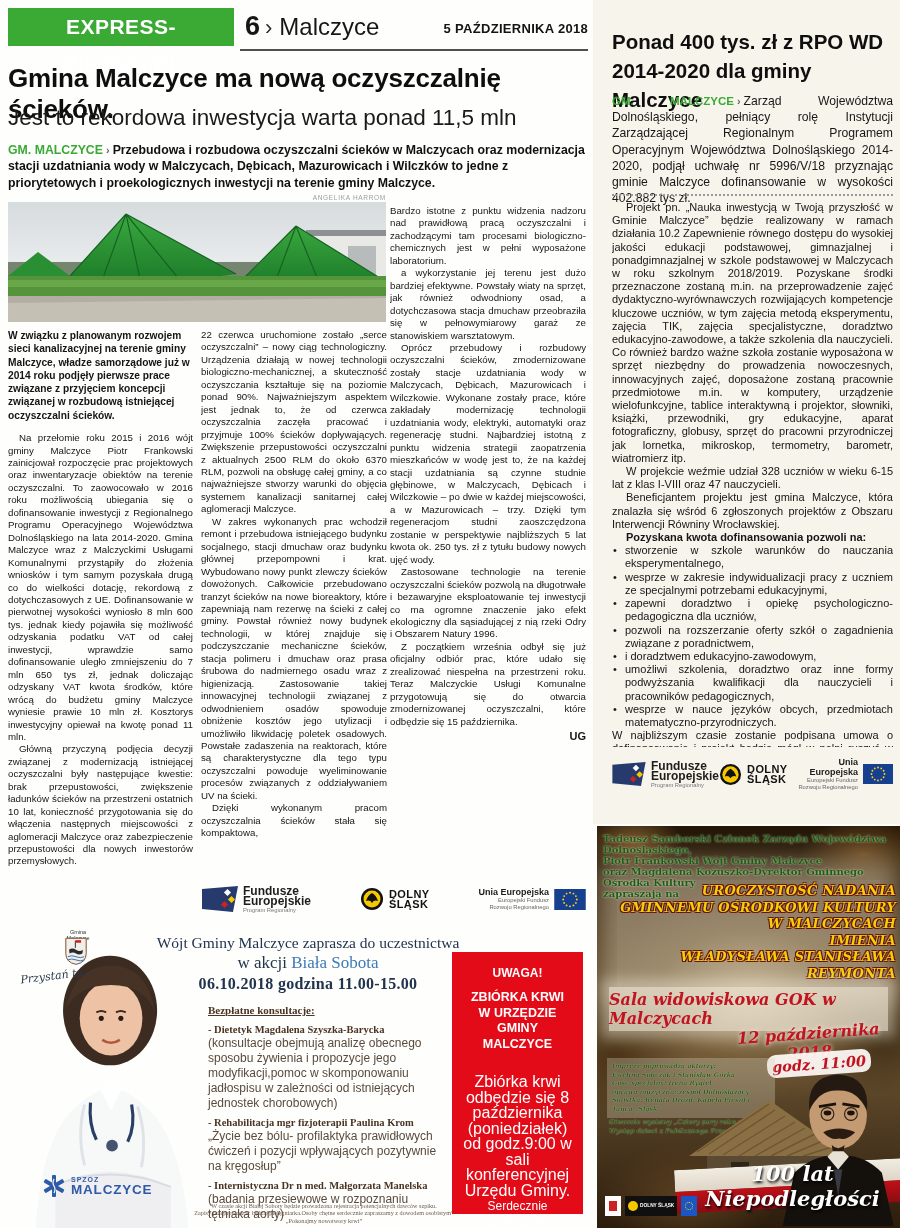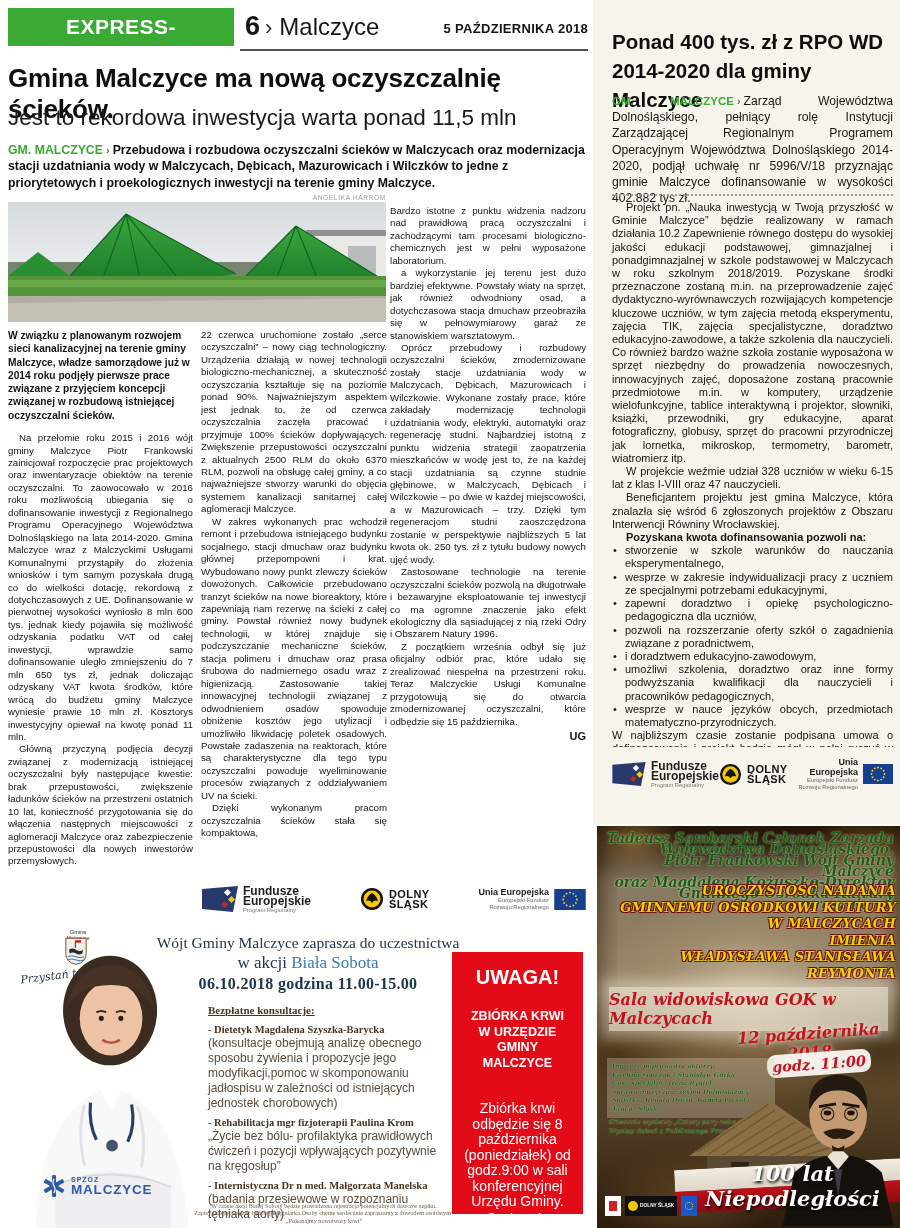--- a/index.html
+++ b/index.html
@@ -64,22 +64,22 @@
   .poster{left:597px;top:826px;width:303px;height:402px;overflow:hidden;
     background:
       radial-gradient(70px 45px at 12% 4%, #7b5a2e 0%, rgba(0,0,0,0) 70%),
       radial-gradient(90px 55px at 88% 7%, #6b4a22 0%, rgba(0,0,0,0) 70%),
       radial-gradient(150px 110px at 50% 42%, rgba(188,165,126,.9) 0%, rgba(140,110,70,.35) 60%, rgba(0,0,0,0) 100%),
       radial-gradient(110px 80px at 6% 58%, #4a3317 0%, rgba(0,0,0,0) 75%),
       radial-gradient(100px 80px at 94% 52%, #3c2a12 0%, rgba(0,0,0,0) 75%),
       radial-gradient(120px 70px at 30% 92%, #5a4020 0%, rgba(0,0,0,0) 75%),
       linear-gradient(180deg,#241708 0%,#4a3418 28%,#6b5433 55%,#2c1c0c 100%)}
   .p-panel{position:absolute;left:20px;top:54px;right:20px;height:106px;background:rgba(214,202,176,.5);box-shadow:0 0 24px 18px rgba(214,202,176,.5)}
-  .p-invite{position:absolute;left:6px;top:7px;right:6px;text-align:right;
-    font-family:"DejaVu Serif",serif;font-style:italic;font-weight:bold;font-size:14px;line-height:11px;
+  .p-invite{position:absolute;left:6px;top:7px;right:6px;text-align:left;
+    font-family:"DejaVu Serif",serif;font-weight:bold;font-size:10px;line-height:11px;
     color:#1d5c17;text-shadow:0 0 2px rgba(245,255,220,.85)}
   .p-title{position:absolute;left:4px;top:57px;right:4px;text-align:right;
     font-family:"DejaVu Serif",serif;font-style:italic;font-weight:bold;font-size:13px;line-height:16.6px;letter-spacing:.3px;
     color:#f2cf0b;text-shadow:1px 1px 0 #6a1208,-1px -1px 0 #6a1208,1px -1px 0 #6a1208,-1px 1px 0 #6a1208}
   .p-venue{position:absolute;left:12px;top:161px;right:12px;text-align:left;padding:3px 0;
     font-family:"DejaVu Serif",serif;font-style:italic;font-weight:bold;font-size:16px;color:#c11420;
     background:rgba(238,230,212,.75);box-shadow:0 0 12px 8px rgba(238,230,212,.45)}
   .p-date{position:absolute;left:128px;top:198px;width:168px;text-align:center;transform:rotate(-4deg);
     font-family:"DejaVu Serif",serif;font-style:italic;font-weight:bold;font-size:16px;color:#c11420;
     text-shadow:0 0 5px rgba(255,245,230,.95)}
@@ -131,23 +131,23 @@
   .hl-head2{font-family:"Liberation Serif",serif;font-weight:bold;font-size:11px;color:#4a3423;text-decoration:underline;margin:8px 0 8px}
   .hl-tests{font-family:"Liberation Serif",serif;font-weight:bold;font-size:11px;color:#4a3423}
   .had-fine{position:absolute;left:148px;bottom:3px;width:336px;text-align:center;
     font-family:"Liberation Serif",serif;font-size:6.2px;line-height:7.8px;color:#6e5c4c}
   .spzoz{position:absolute;left:34px;top:246px;display:flex;align-items:center;gap:5px}
   .spz-txt .t{font-size:7px;font-weight:bold;color:#2f5aa8;letter-spacing:1px;line-height:7px}
   .spz-txt .b{font-size:13.5px;font-weight:bold;color:#2f5aa8;letter-spacing:.8px;line-height:13px}
 
   
   .blood{position:absolute;left:444px;top:24px;width:131px;height:262px;background:#e30b17;color:#fff;text-align:center;padding:14px 9px}
-  .b-title{font-size:20px;font-weight:bold;margin-bottom:20px}
+  .b-title{font-size:12px;font-weight:bold;margin-bottom:10px}
   .b-sub{font-size:12.5px;font-weight:bold;line-height:15.5px}
-  .b-body{font-size:14px;line-height:15.5px;margin-top:30px}
+  .b-body{font-size:16px;line-height:15.5px;margin-top:22px}
   .b-close{font-size:12px;line-height:15px;margin-top:1px}
 </style>
 </head>
 <body>
 
 <div class="page">
 
   <div class="abs rightbg"></div>
 
   <div class="abs brand">EXPRESS-MIEJSKI.PL</div>

